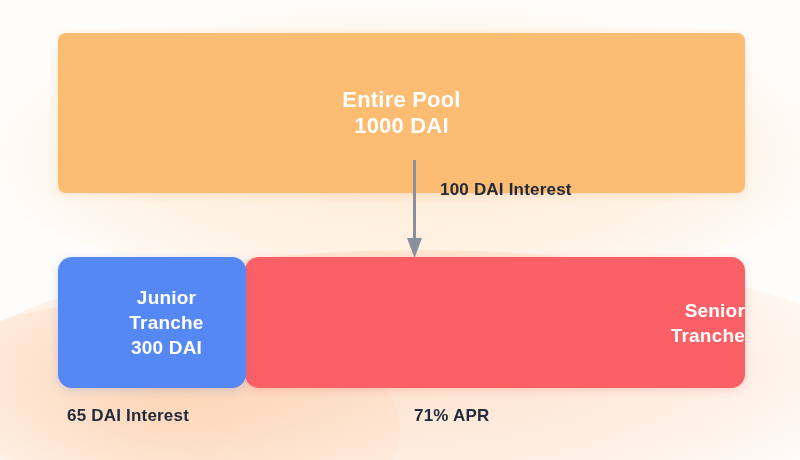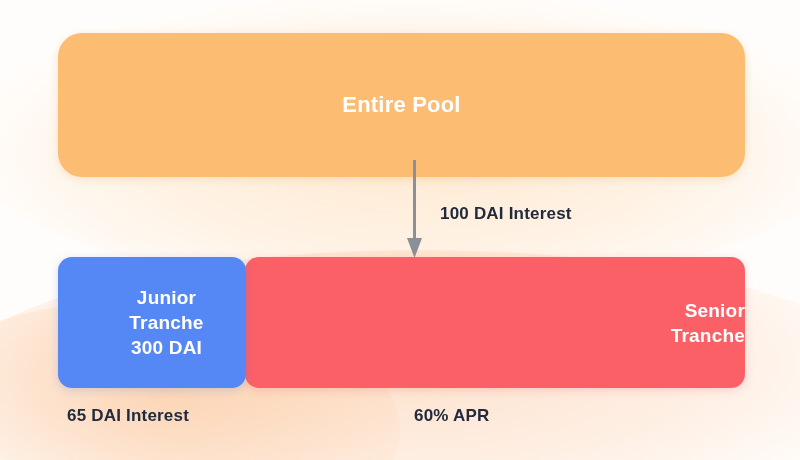--- a/index.html
+++ b/index.html
@@ -70,23 +70,23 @@
     text-align: center;
     font-weight: bold;
     letter-spacing: 0.2px;
   }
 
   
   #pool-box {
     left: 58px;
     top: 33px;
     width: 687px;
-    height: 144px;
+    height: 160px;
     background: #fcbc72;
-    border-radius: 24px;
+    border-radius: 8px;
     font-size: 22px;
     line-height: 26px;
     box-shadow: 0 2px 10px rgba(226,150,70,0.22);
   }
 
   
   #junior-box {
     left: 58px;
     top: 257px;
     width: 188px;
@@ -130,21 +130,20 @@
   
   #arrow-label {
     position: absolute;
     left: 440px;
     top: 180px;
     font-size: 17px;
     font-weight: bold;
     color: #222b3d;
     white-space: nowrap;
     letter-spacing: 0.2px;
-    margin-top: 24px;
   }
 
   
   .caption {
     position: absolute;
     font-size: 17px;
     font-weight: bold;
     color: #222b3d;
     line-height: 23px;
     white-space: nowrap;
@@ -158,20 +157,21 @@
 <body>
 
 <div id="stage">
 
   <div class="glow glow-top"></div>
   <div class="glow glow-bottom"></div>
   <div class="glow glow-left"></div>
 
   <div class="box" id="pool-box">
     <span class="box-line">Entire Pool</span>
+    <span class="box-line">1000 DAI</span>
   </div>
 
   <svg id="arrow" viewBox="0 0 20 100">
     <line x1="9.5" y1="0" x2="9.5" y2="80" stroke="#8a9099" stroke-width="3"></line>
     <polygon points="2,78 17,78 9.5,98" fill="#8a9099"></polygon>
   </svg>
 
   <div id="arrow-label">100 DAI Interest</div>
 
   <div class="box" id="junior-box">
@@ -183,16 +183,16 @@
   <div class="box" id="senior-box">
     <span class="box-line">Senior</span>
     <span class="box-line">Tranche</span>
   </div>
 
   <div class="caption" id="junior-caption">
     <span class="caption-line">65 DAI Interest</span>
   </div>
 
   <div class="caption" id="senior-caption">
-    <span class="caption-line">60% APR</span>
+    <span class="caption-line">71% APR</span>
   </div>
 
 </div>
 
 </body></html>

